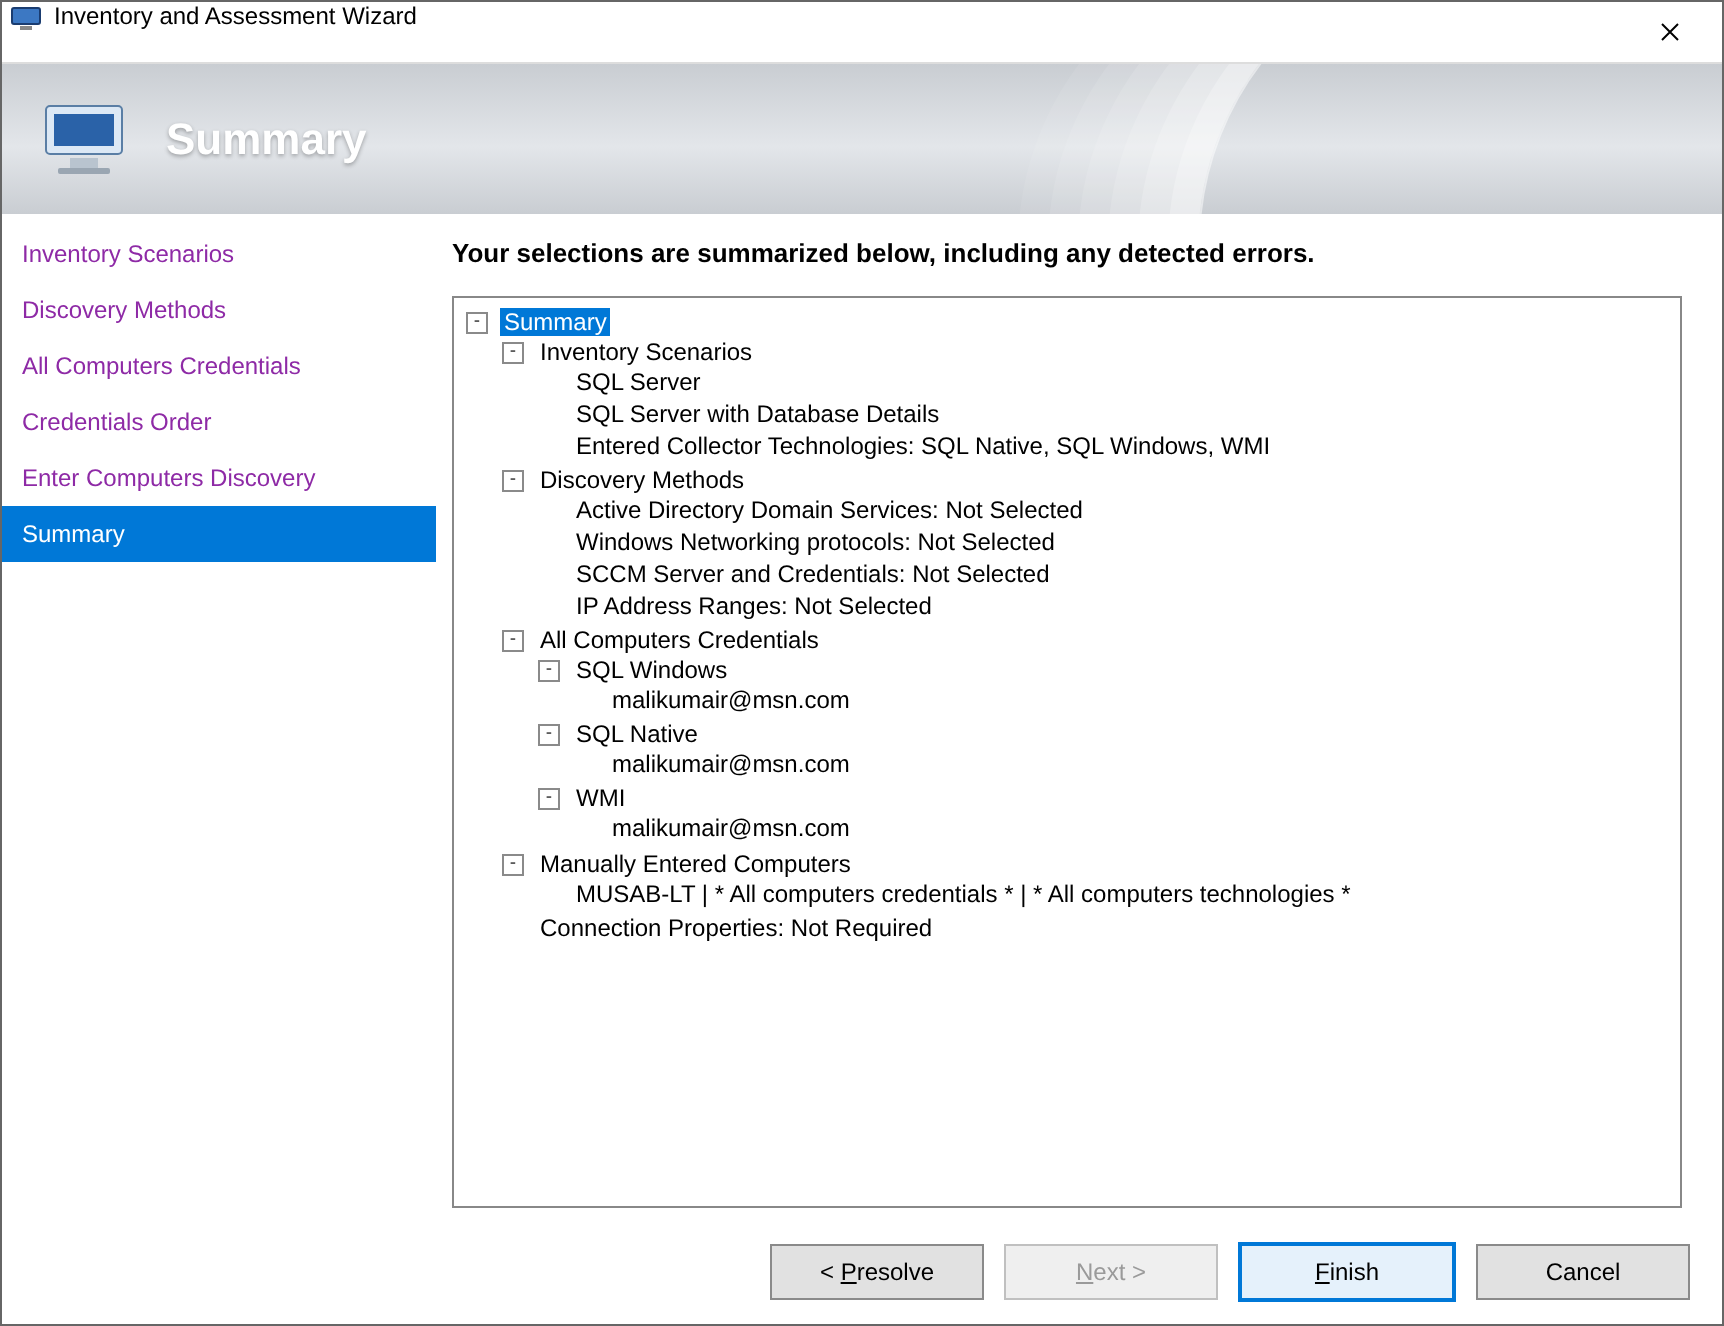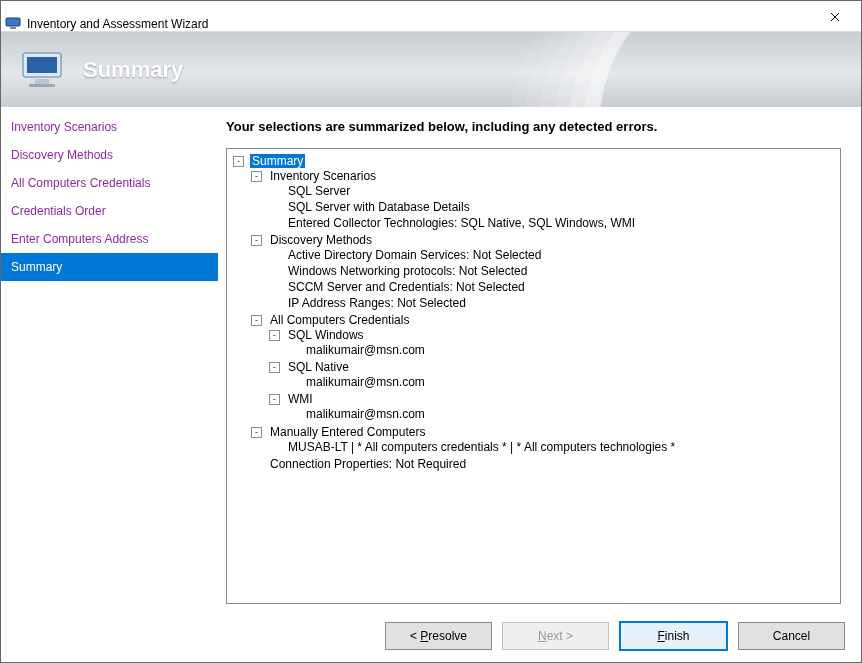--- a/index.html
+++ b/index.html
@@ -1,17 +1,17 @@
 <!DOCTYPE html>
 <html><head>
 <meta charset="utf-8">
 <style>
 html,body{margin:0;padding:0;font-family:"Segoe UI",Tahoma,sans-serif;font-size:12px;background:#fff;color:#000}
 .window{width:862px;height:663px;border:1px solid #666;box-sizing:border-box;display:flex;flex-direction:column;position:relative}
-.titlebar{height:30px;display:flex;align-items:flex-end;padding:0 4px;border-bottom:1px solid #ddd;background:#fff}
+.titlebar{height:30px;display:flex;align-items:flex-start;padding:0 4px;border-bottom:1px solid #ddd;background:#fff}
 .titlebar .tb-icon{width:16px;height:16px;margin-right:6px;display:flex;align-items:center;justify-content:center}
 .titlebar .tb-title{flex:1;font-size:12px}
 .titlebar .tb-close{width:45px;height:29px;display:flex;align-items:center;justify-content:center;cursor:default}
 .banner{height:75px;background:linear-gradient(to bottom,#c9cdd2 0%,#e3e6ea 55%,#c9cdd2 100%);position:relative;overflow:hidden;display:flex;align-items:center;padding-left:18px}
 .banner::after{content:"";position:absolute;right:-40px;top:-60px;width:300px;height:300px;border:1px solid rgba(255,255,255,.5);border-radius:50%;box-shadow:-15px 0 0 rgba(255,255,255,.25),-30px 0 0 rgba(255,255,255,.20),-45px 0 0 rgba(255,255,255,.15),-60px 0 0 rgba(255,255,255,.12),-75px 0 0 rgba(255,255,255,.10),-90px 0 0 rgba(255,255,255,.08)}
 .banner-icon{width:50px;height:42px;margin-right:14px;display:flex;align-items:center;justify-content:center}
 .banner-title{color:#fff;font-size:22px;font-weight:600;text-shadow:0 1px 2px rgba(0,0,0,.3)}
 .main{flex:1;display:flex;overflow:hidden}
 .nav{width:217px;background:#fff;padding-top:6px}
 .nav-item{padding:7px 10px;color:#1a3fd6;cursor:default;font-size:12px}
@@ -66,21 +66,21 @@
     </span>
     <span class="banner-title">Summary</span>
   </div>
 
   <div class="main">
     <div class="nav" id="nav">
         <div class="nav-item done">Inventory Scenarios</div>
         <div class="nav-item done">Discovery Methods</div>
         <div class="nav-item done">All Computers Credentials</div>
         <div class="nav-item done">Credentials Order</div>
-        <div class="nav-item done">Enter Computers Address</div>
+        <div class="nav-item done">Enter Computers Discovery</div>
         <div class="nav-item current">Summary</div>
       </div>
     <div class="content">
       <div class="heading">Your selections are summarized below, including any detected errors.</div>
       <div class="tree-box">
         <div class="tree" id="tree">
             <ul>
               <li>
                 <div class="row">
                   <span class="exp">-</span>

